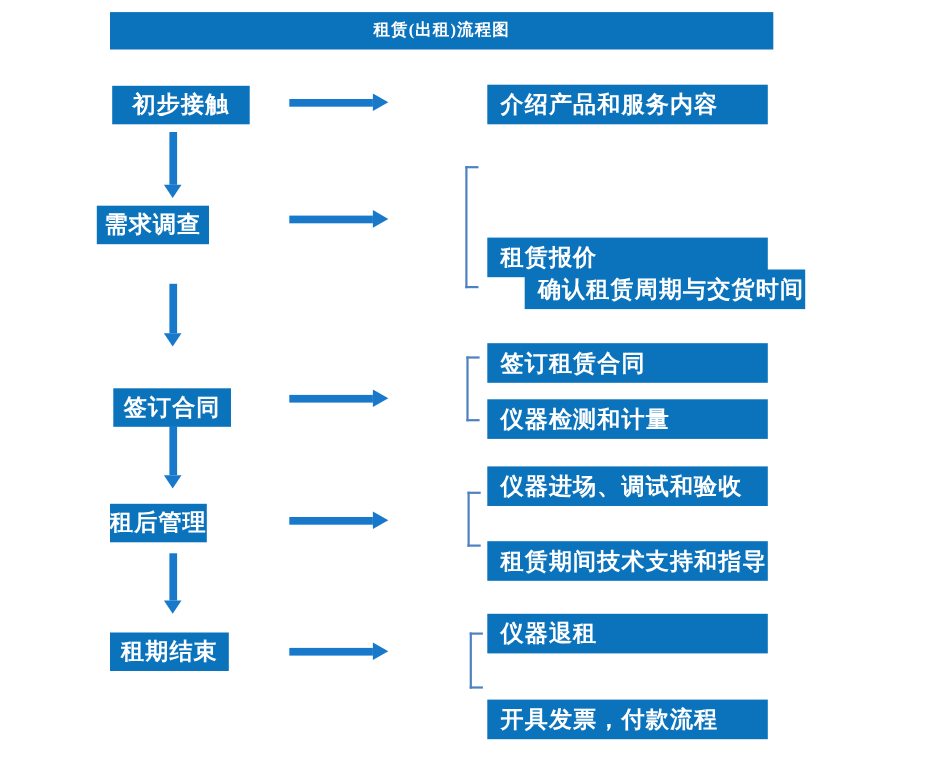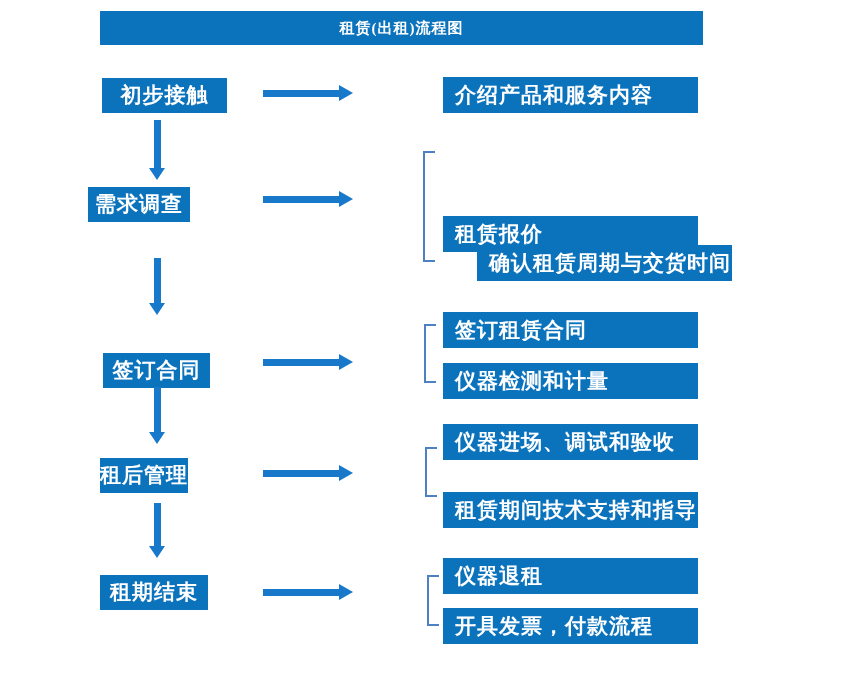--- a/index.html
+++ b/index.html
@@ -101,21 +101,21 @@
   <div class="box stage" style="left:100px; top:575px; width:108px; height:35px;">租期结束</div>
 
   <div class="box detail" style="top:77px;">介绍产品和服务内容</div>
   <div class="box detail" style="top:187px;margin-top:29px;">租赁报价</div>
   <div class="box detail" style="top:245px;margin-left:34px;">确认租赁周期与交货时间</div>
   <div class="box detail" style="top:312px;">签订租赁合同</div>
   <div class="box detail" style="top:363px;">仪器检测和计量</div>
   <div class="box detail" style="top:424px;">仪器进场、调试和验收</div>
   <div class="box detail" style="top:492px;">租赁期间技术支持和指导</div>
   <div class="box detail" style="top:558px;">仪器退租</div>
-  <div class="box detail" style="top:608px;">开具发票，付款流程</div>
+  <div class="box detail" style="top:636px;">开具发票，付款流程</div>
 
   <div class="harrow" style="top:90px;"></div>
   <div class="harrow" style="top:196px;"></div>
   <div class="harrow" style="top:359px;"></div>
   <div class="harrow" style="top:470px;"></div>
   <div class="harrow" style="top:589px;"></div>
 
   <div class="varrow" style="top:120px; height:48px;"></div>
   <div class="varrow" style="top:258px; height:45px;"></div>
   <div class="varrow" style="top:387px; height:45px;"></div>

